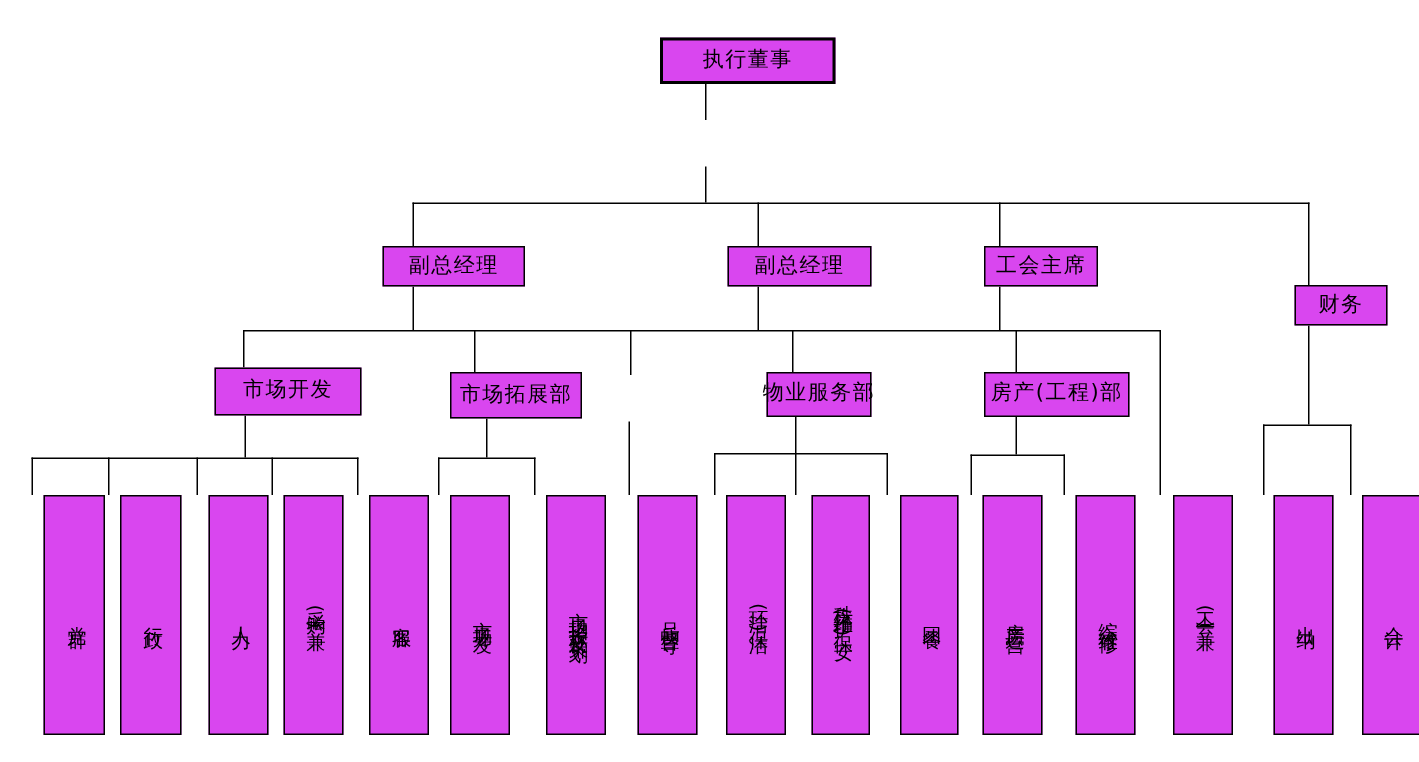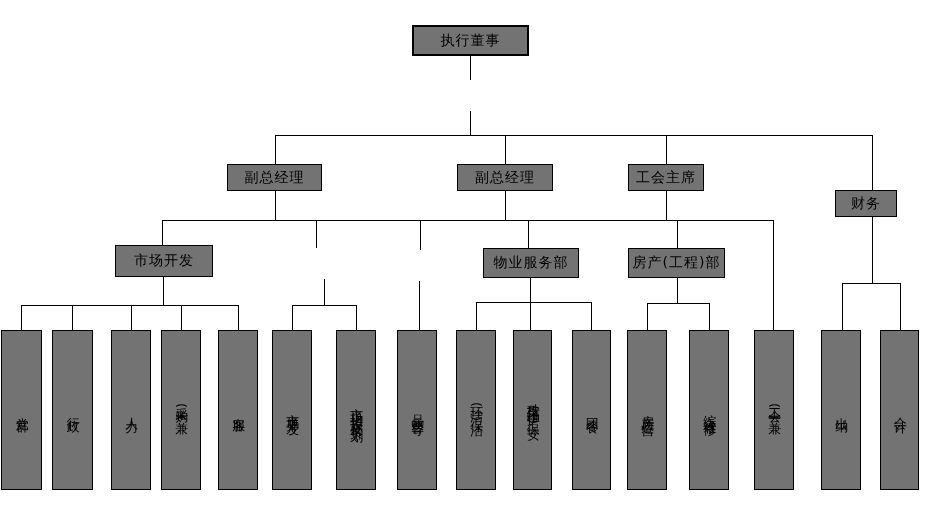--- a/index.html
+++ b/index.html
@@ -8,29 +8,30 @@
     width:946px;height:508px;
     background:#ffffff;
     font-family:"DejaVu Sans",sans-serif;
     color:#000;
     overflow:hidden;
   }
   .box{
     position:absolute;
     box-sizing:border-box;
     border:1px solid #000;
-    background:#737373;
+    background:#d946ef;
     display:flex;
     align-items:center;
     justify-content:center;
     font-size:14px;
     line-height:1.1;
     text-align:center;
     letter-spacing:1px;
     white-space:nowrap;
+    margin-left:28px;
   }
   .box.thick{border-width:2px;}
   .vbox{
     writing-mode:vertical-rl;
     font-size:13px;
     letter-spacing:3px;
     white-space:normal;
   }
   .lv{position:absolute;width:1px;background:#000;}
   .lh{position:absolute;height:1px;background:#000;}
@@ -90,21 +91,22 @@
   <div class="lv" style="left:900px;top:283px;height:47px"></div>
 
   <div class="box thick" style="left:412px;top:25px;width:117px;height:31px">执行董事</div>
 
   <div class="box" style="left:227px;top:164px;width:95px;height:27px">副总经理</div>
   <div class="box" style="left:457px;top:164px;width:96px;height:27px">副总经理</div>
   <div class="box" style="left:628px;top:164px;width:76px;height:27px">工会主席</div>
   <div class="box" style="left:835px;top:190px;width:62px;height:27px">财务</div>
 
   <div class="box" style="left:115px;top:245px;width:98px;height:32px">市场开发</div>
-  <div class="box" style="left:483px;top:248px;width:96px;height:30px">物业服务部</div>
+  <div class="box" style="left:272px;top:248px;width:88px;height:31px">市场拓展部</div>
+  <div class="box" style="left:483px;top:248px;width:70px;height:30px">物业服务部</div>
   <div class="box" style="left:628px;top:248px;width:97px;height:30px">房产(工程)部</div>
 
   <div class="box vbox" style="left:1px;top:330px;width:41px;height:160px">党群</div>
   <div class="box vbox" style="left:52px;top:330px;width:41px;height:160px">行政</div>
   <div class="box vbox" style="left:111px;top:330px;width:40px;height:160px">人力</div>
   <div class="box vbox" style="left:161px;top:330px;width:40px;height:160px">采购(兼)</div>
   <div class="box vbox" style="left:218px;top:330px;width:40px;height:160px">客服</div>
   <div class="box vbox" style="left:272px;top:330px;width:40px;height:160px">市场开发</div>
   <div class="box vbox" style="left:336px;top:330px;width:40px;height:160px">市场招投标及策划</div>
   <div class="box vbox" style="left:397px;top:330px;width:40px;height:160px">品质督导</div>

